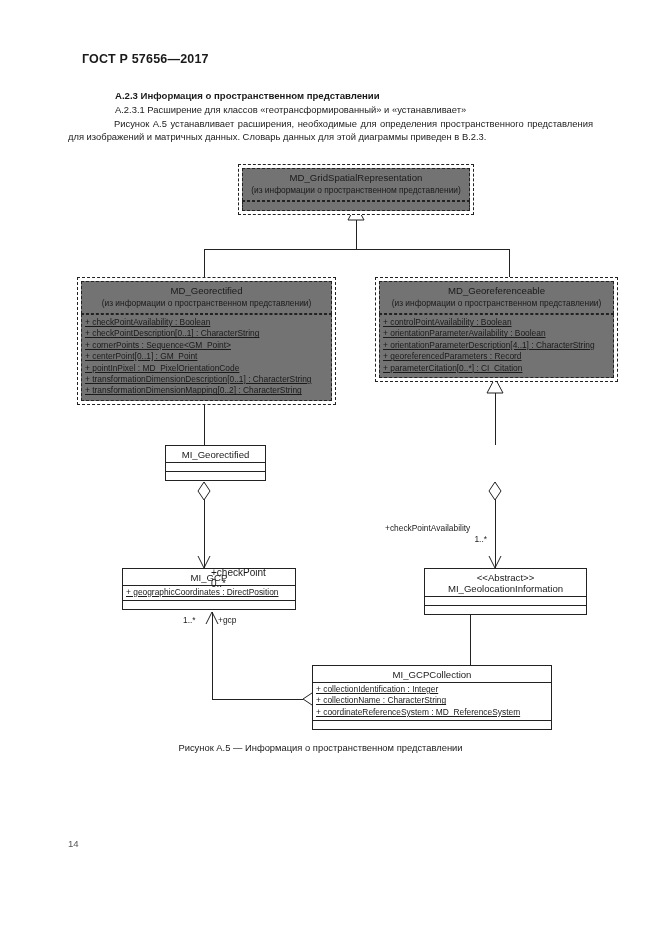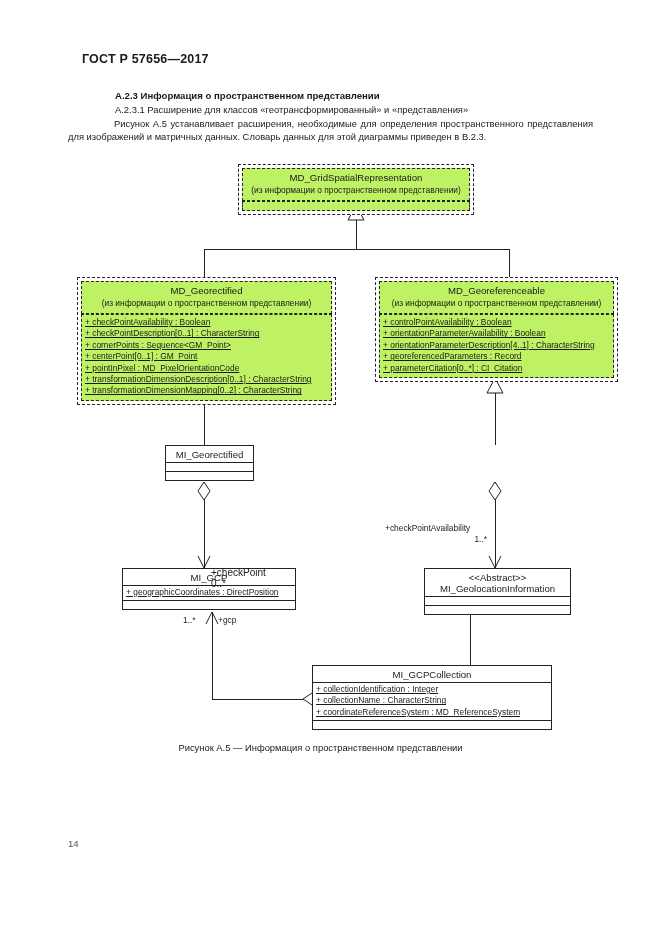--- a/index.html
+++ b/index.html
@@ -56,21 +56,21 @@
   .uml .tsub{
     text-align:center;font-size:8.4px;padding:0 2px 3px;
     line-height:10px;white-space:nowrap;
   }
   .uml .attr{
     font-size:8.4px;line-height:11.4px;padding:0 3px;white-space:nowrap;text-decoration:underline;
   }
 
   
   .uml.dashed{border:1px dashed #222;padding:3px;}
-  .uml.dashed > .comp{border:1px dashed #222;background:#bef264;}
+  .uml.dashed > .comp{border:1px dashed #222;background:#737373;}
   .uml.dashed > .comp + .comp{border-top:1px dashed #222;}
   .uml.dashed .head{padding-bottom:2px;}
   .uml.dashed .body{padding:2px 0 3px;}
   .uml.dashed .bodyEmpty{height:10px;}
 
   
   .uml.solid{border:1px solid #222;}
   .uml.solid > .comp{border-top:1px solid #222;}
   .uml.solid > .comp:first-child{border-top:none;}
   .uml.solid .bodyEmpty{height:9px;}
@@ -79,21 +79,21 @@
 </style>
 </head>
 <body>
 
 <div class="page">
 
   <div class="std-title">ГОСТ Р 57656—2017</div>
 
   <div class="sec-head">A.2.3 Информация о пространственном представлении</div>
 
-  <div class="sec-sub">A.2.3.1 Расширение для классов «геотрансформированный» и «представления»</div>
+  <div class="sec-sub">A.2.3.1 Расширение для классов «геотрансформированный» и «устанавливает»</div>
 
   <div class="para"><span class="indent"></span><span>Рисунок А.5 устанавливает расширения, необходимые для определения пространственного представления для изображений и матричных данных. Словарь данных для этой диаграммы приведен в В.2.3.</span></div>
 
   <div class="diagram">
 
     <svg width="661" height="935">
       <g stroke="#222" stroke-width="1" fill="none" shape-rendering="crispEdges">
 
         
         <line x1="356" y1="220" x2="356" y2="249"></line>
@@ -170,40 +170,40 @@
       </div>
       <div class="comp body">
         <div class="attr">+ controlPointAvailability : Boolean</div>
         <div class="attr">+ orientationParameterAvailability : Boolean</div>
         <div class="attr">+ orientationParameterDescription[4..1] : CharacterString</div>
         <div class="attr">+ georeferencedParameters : Record</div>
         <div class="attr">+ parameterCitation[0..*] : CI_Citation</div>
       </div>
     </div>
 
-    <div class="uml solid" style="left:165px;top:445px;width:89px;">
+    <div class="uml solid" style="left:165px;top:445px;width:101px;">
       <div class="comp">
         <div class="tname">MI_Georectified</div>
       </div>
       <div class="comp bodyEmpty"></div>
       <div class="comp bodyEmpty2"></div>
     </div>
 
 
     <div class="uml solid" style="left:122px;top:568px;width:174px;">
       <div class="comp">
         <div class="tname">MI_GCP</div>
       </div>
       <div class="comp attrbox">
         <div class="attr">+ geographicCoordinates : DirectPosition</div>
       </div>
       <div class="comp bodyEmpty2"></div>
     </div>
 
-    <div class="uml solid" style="left:424px;top:568px;width:147px;">
+    <div class="uml solid" style="left:424px;top:568px;width:163px;">
       <div class="comp">
         <div class="tname" style="padding-bottom:0;">&lt;&lt;Abstract&gt;&gt;</div>
         <div class="tname" style="padding-top:0;">MI_GeolocationInformation</div>
       </div>
       <div class="comp bodyEmpty"></div>
       <div class="comp bodyEmpty2"></div>
     </div>
 
     <div class="uml solid" style="left:312px;top:665px;width:240px;">
       <div class="comp">

